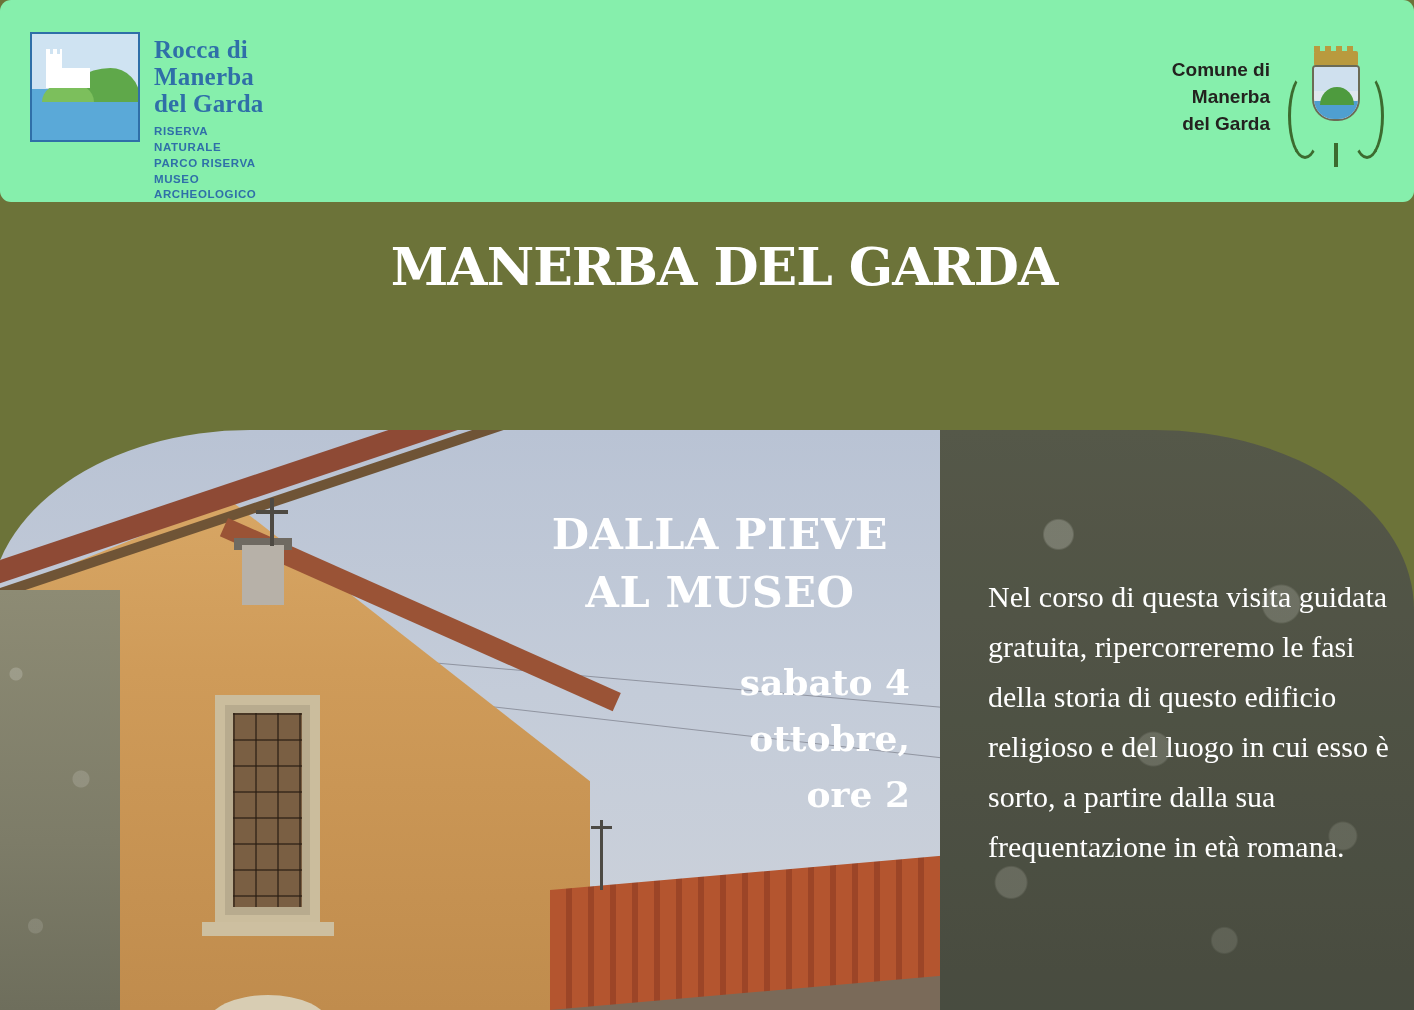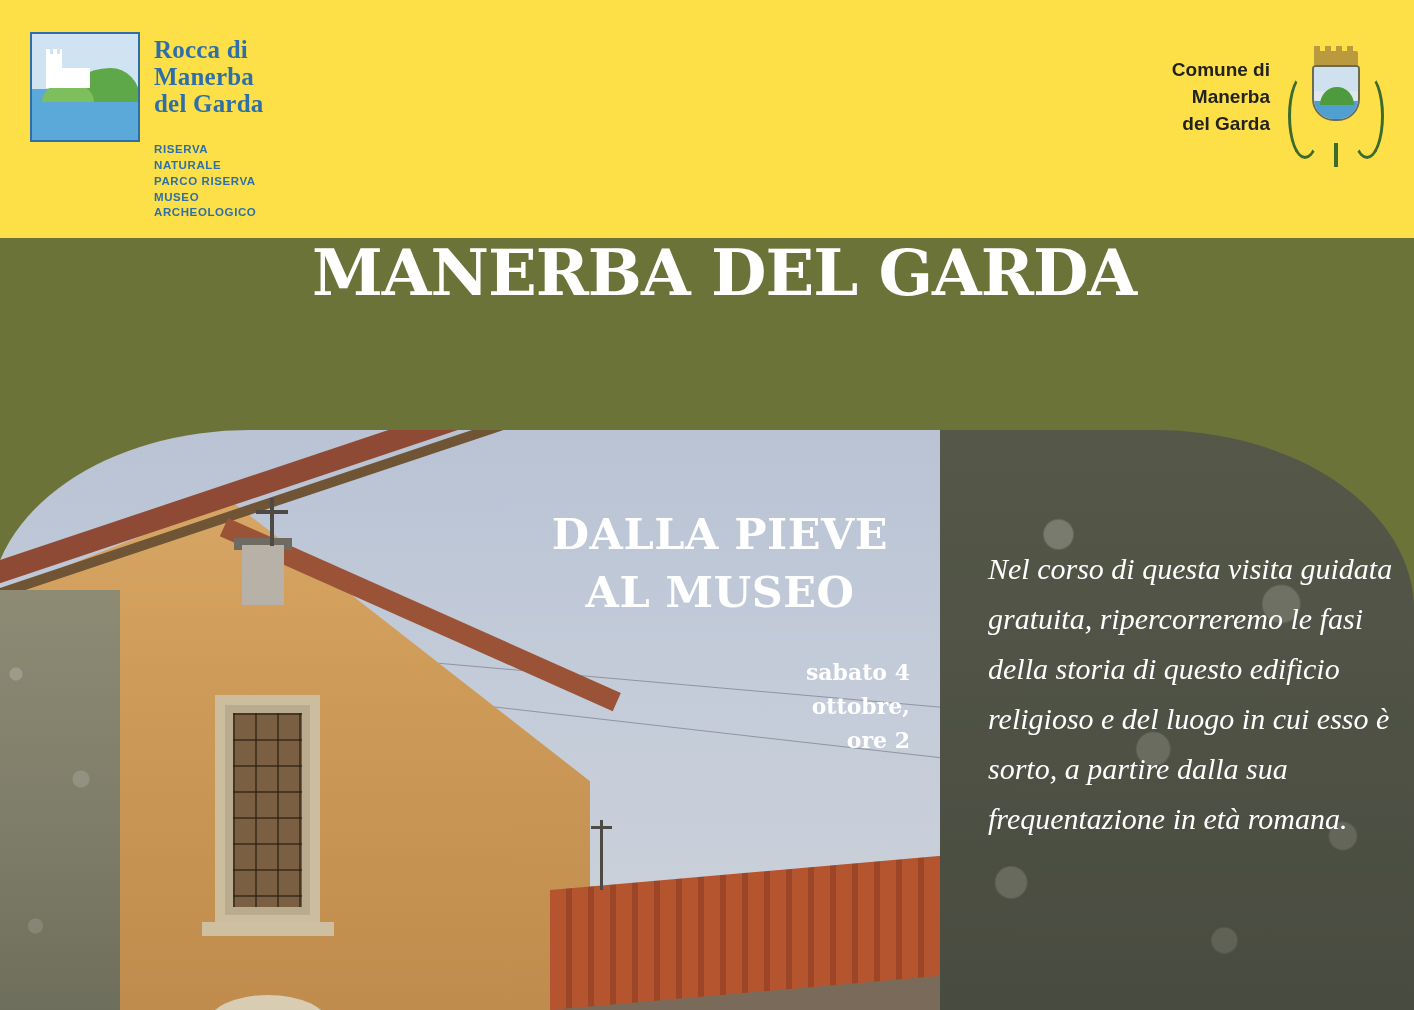--- a/index.html
+++ b/index.html
@@ -17,22 +17,23 @@
     height: 1010px;
     overflow: hidden;
     background: #6c7339;
   }
 
   
   .header-band {
     position: absolute;
     top: 0; left: 0;
     width: 1414px;
-    height: 238px;
-    background: #fde047;
+    height: 202px;
+    background: #86efac;
+    border-radius: 11px;
   }
 
   
   .park-logo {
     position: absolute;
     top: 32px;
     left: 30px;
     width: 240px;
     height: 125px;
     display: flex;
@@ -95,21 +96,21 @@
   }
   .plt-line {
     color: #2f6fa8;
     font-family: "Liberation Serif", serif;
     font-size: 25px;
     font-weight: bold;
     line-height: 1.08;
     letter-spacing: 0.2px;
   }
   .plt-sub {
-    margin-top: 25px;
+    margin-top: 7px;
     color: #2f6fa8;
     font-size: 11.5px;
     font-weight: bold;
     letter-spacing: 0.6px;
     line-height: 1.38;
   }
 
   
   .comune {
     position: absolute;
@@ -180,21 +181,21 @@
     position: absolute;
     top: 240px;
     left: 0;
     width: 1414px;
     text-align: center;
     z-index: 6;
   }
   .main-title {
     font-family: "DejaVu Serif", serif;
     color: #ffffff;
-    font-size: 64px;
+    font-size: 52px;
     font-weight: bold;
     letter-spacing: -1px;
     line-height: 1.02;
     padding-left: 34px;
   }
   .sub-title {
     font-family: "Liberation Serif", serif;
     color: #ffffff;
     font-size: 47px;
     font-style: italic;
@@ -401,36 +402,35 @@
   .event-title {
     font-family: "DejaVu Serif", serif;
     font-size: 43px;
     font-weight: bold;
     line-height: 1.35;
     letter-spacing: 0.5px;
   }
   .event-date {
     margin-top: 34px;
     font-family: "DejaVu Serif", serif;
-    font-size: 22px;
+    font-size: 36px;
     font-weight: bold;
     line-height: 1.55;
     text-align: right;
     padding-right: 10px;
   }
 
   .description {
     position: absolute;
     left: 988px;
-    top: 544px;
+    top: 572px;
     width: 410px;
     z-index: 8;
     color: #ffffff;
     font-family: "Liberation Serif", serif;
-    font-style: italic;
     font-size: 30px;
     line-height: 1.67;
   }
 
 </style>
 </head>
 <body>
 
 <div class="poster">
 

